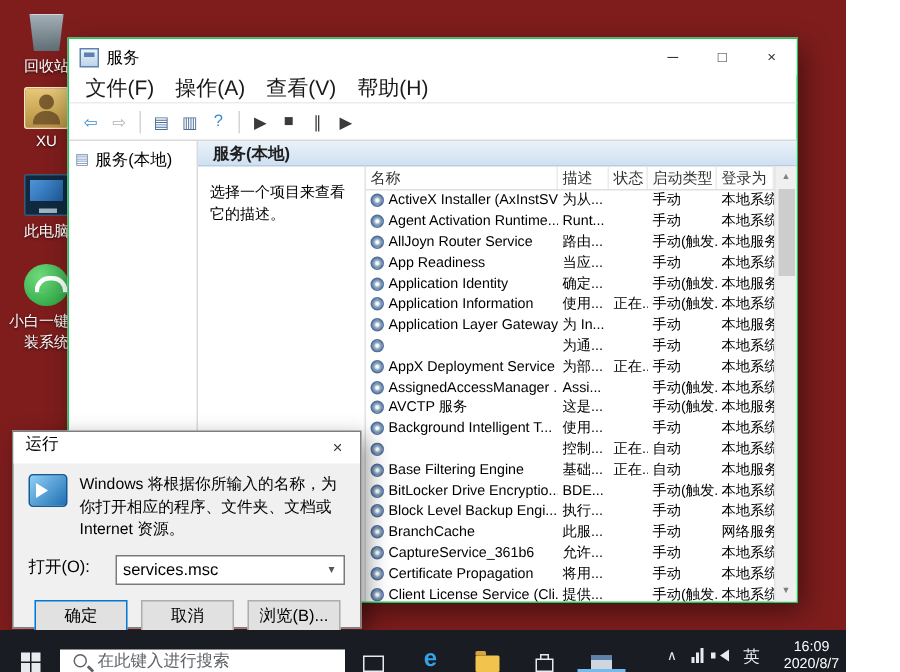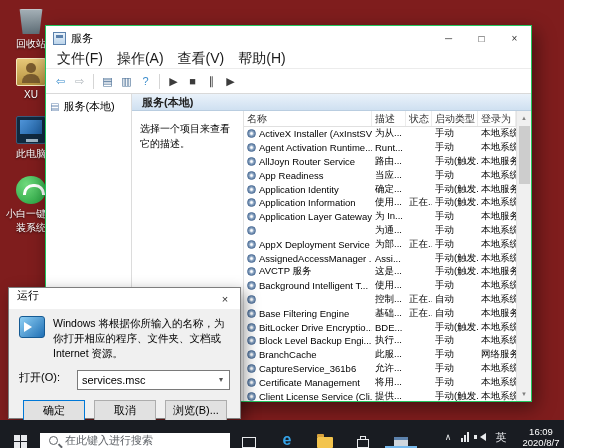--- a/index.html
+++ b/index.html
@@ -388,21 +388,21 @@
                   </span>
                   <span class="cell w-desc">允许...</span>
                   <span class="cell w-status"></span>
                   <span class="cell w-startup">手动</span>
                   <span class="cell w-logon">本地系统</span>
                 </div>
 
                 <div class="trow">
                   <span class="cell w-name">
                     <i class="svc-ico"></i>
-                    <span>Certificate Management</span>
+                    <span>Certificate Propagation</span>
                   </span>
                   <span class="cell w-desc">将用...</span>
                   <span class="cell w-status"></span>
                   <span class="cell w-startup">手动</span>
                   <span class="cell w-logon">本地系统</span>
                 </div>
 
                 <div class="trow">
                   <span class="cell w-name">
                     <i class="svc-ico"></i>

